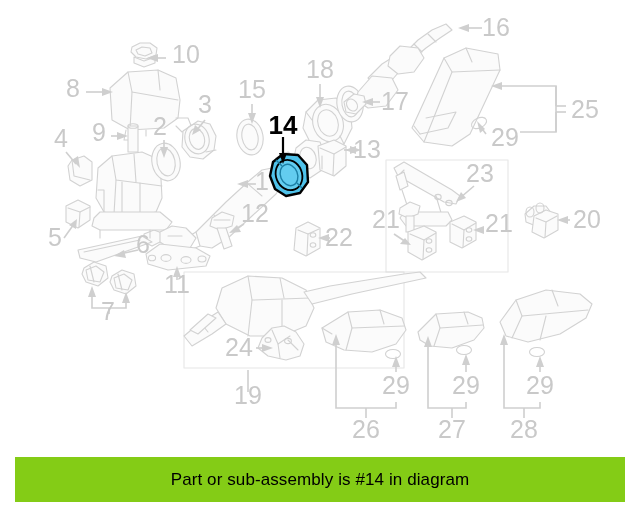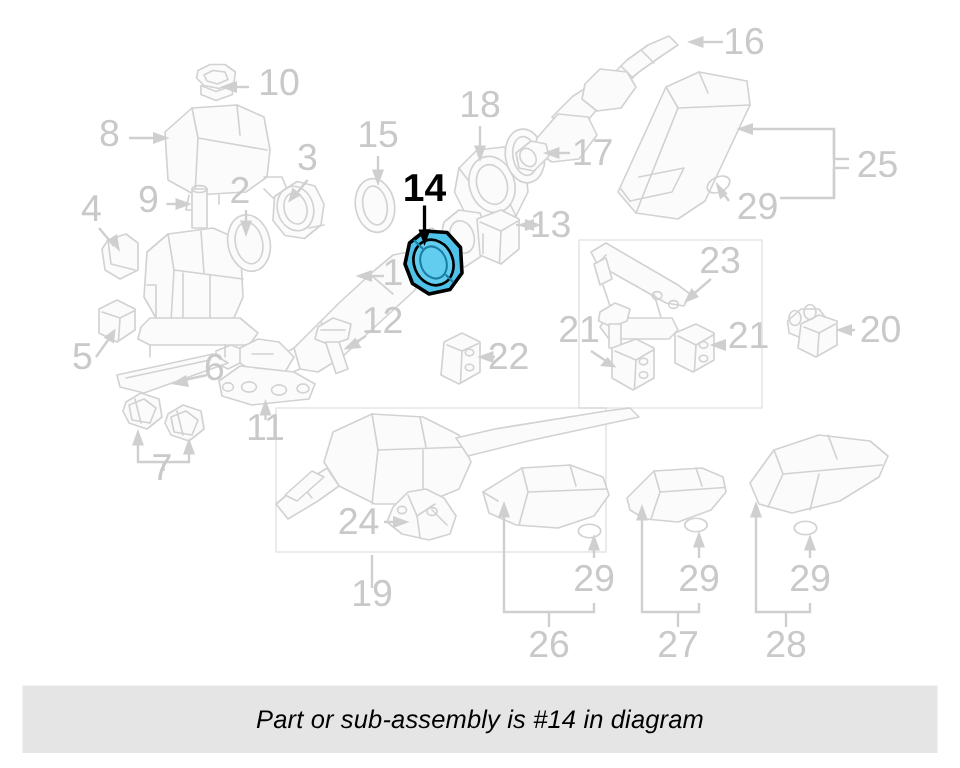--- a/index.html
+++ b/index.html
@@ -30,27 +30,26 @@
     height: 450px;
   }
 
   
   #callout-banner {
     position: absolute;
     left: 15px;
     top: 457px;
     width: 610px;
     height: 45px;
-    background: #e5e5e5;
+    background: #84cc16;
     display: flex;
     flex-direction: column;
     align-items: center;
     justify-content: center;
     box-sizing: border-box;
-    font-style: italic;
   }
   #callout-banner .banner-line {
     color: #000000;
     font-family: "Liberation Sans", sans-serif;
     font-size: 17px;
     line-height: 21px;
     letter-spacing: 0.1px;
     white-space: nowrap;
   }
 

